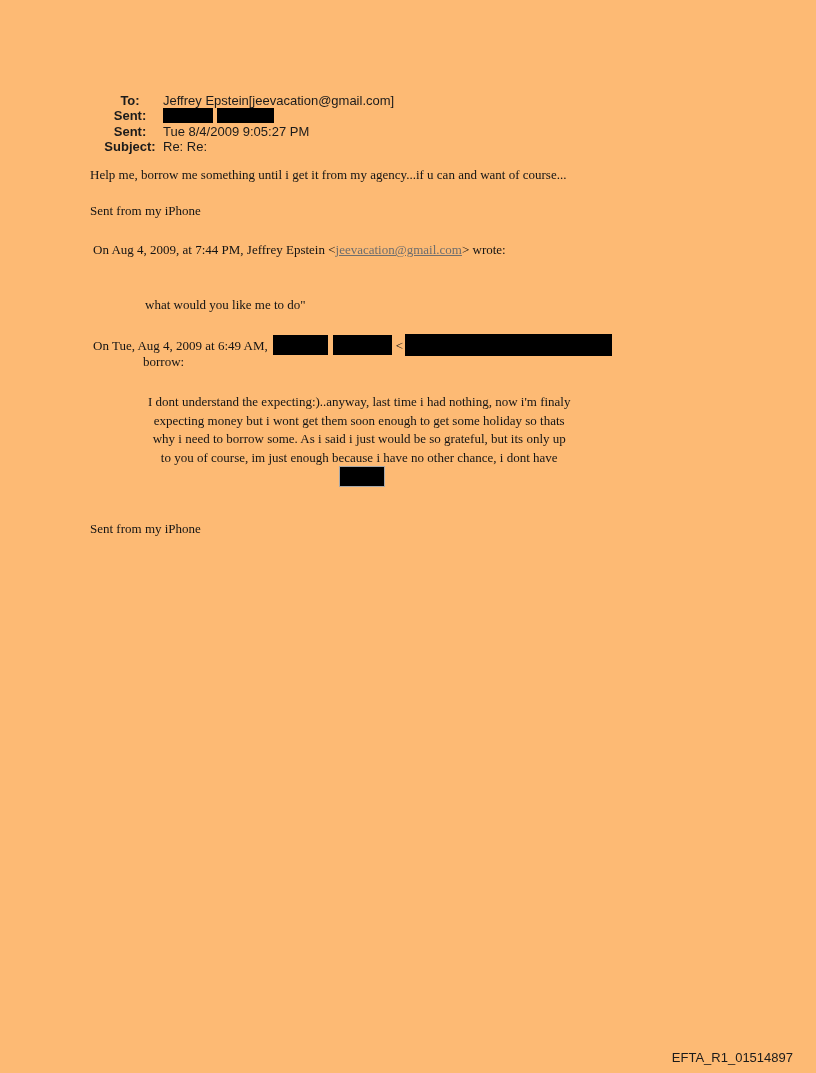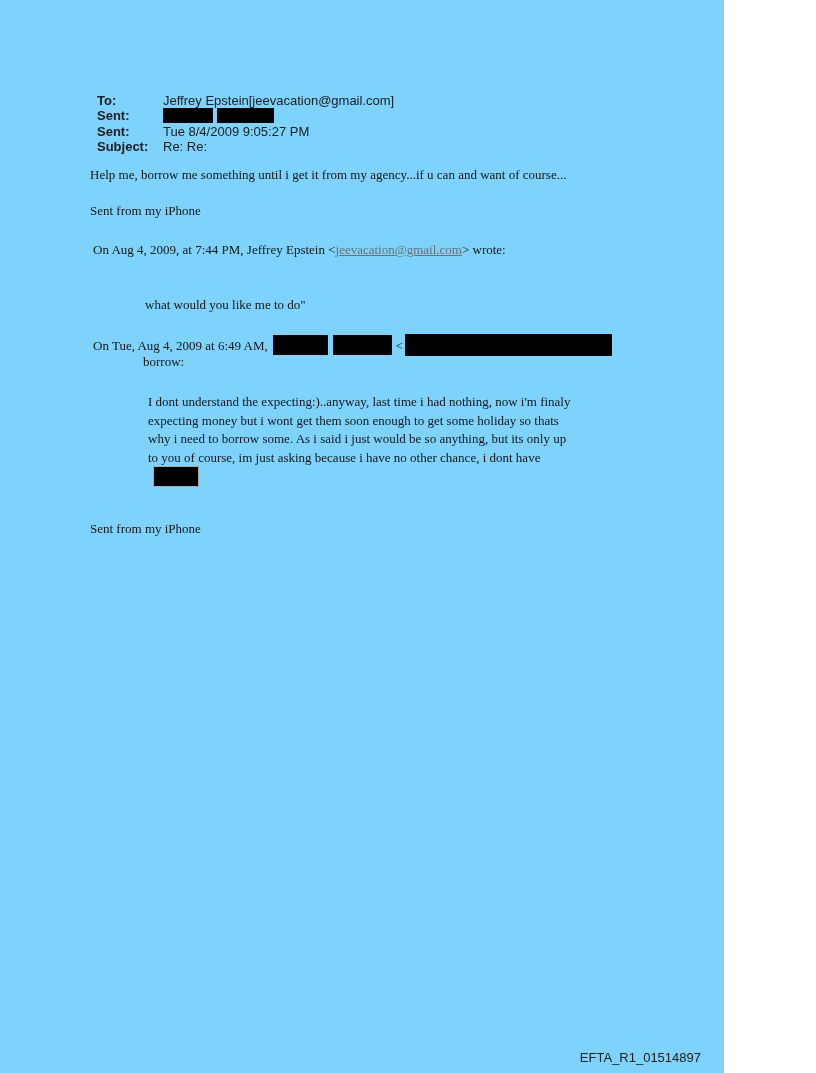--- a/index.html
+++ b/index.html
@@ -2,25 +2,26 @@
 <html><head>
 <meta charset="utf-8">
 <style>
   html, body {
     margin: 0;
     padding: 0;
     background: #ffffff;
   }
   .page {
     position: relative;
-    width: 724px;
+    width: 816px;
     height: 1073px;
-    background: #7dd3fc;
+    background: #fdba74;
     overflow: hidden;
     color: #151515;
+    text-align: center;
   }
   .abs { position: absolute; margin: 0; }
 
   
   .hdr {
     font-family: "Liberation Sans", "DejaVu Sans", sans-serif;
     font-size: 13px;
     line-height: 15.4px;
     color: #1b1b1b;
   }
@@ -105,22 +106,22 @@
 
   <p class="serif abs" style="top:296px; left:145px;">what would you like me to do"</p>
 
   <p class="serif abs" style="top:334px; left:93px;"><span>On Tue, Aug 4, 2009 at 6:49 AM,</span><span class="redact q-bar-sm"></span><span class="redact q-bar-sm2"></span><span class="angle">&lt;</span><span class="redact q-bar-lg"></span></p>
 
   <p class="serif abs" style="top:353px; left:143px;">borrow:</p>
 
   <div class="serif para abs" style="top:393px; left:148px;">
     <span class="pline">I dont understand the expecting:)..anyway, last time i had nothing, now i'm finaly</span>
     <span class="pline">expecting money but i wont get them soon enough to get some holiday so thats</span>
-    <span class="pline">why i need to borrow some. As i said i just would be so anything, but its only up</span>
-    <span class="pline">to you of course, im just asking because i have no other chance, i dont have</span>
+    <span class="pline">why i need to borrow some. As i said i just would be so grateful, but its only up</span>
+    <span class="pline">to you of course, im just enough because i have no other chance, i dont have</span>
     <span class="pline"><span class="redact end-bar"></span></span>
   </div>
 
   <p class="serif abs" style="top:520px; left:90px;">Sent from my iPhone</p>
 
   <div class="bates abs" style="top:1050px; right:23px;">EFTA_R1_01514897</div>
 
 </div>
 
 </body></html>

